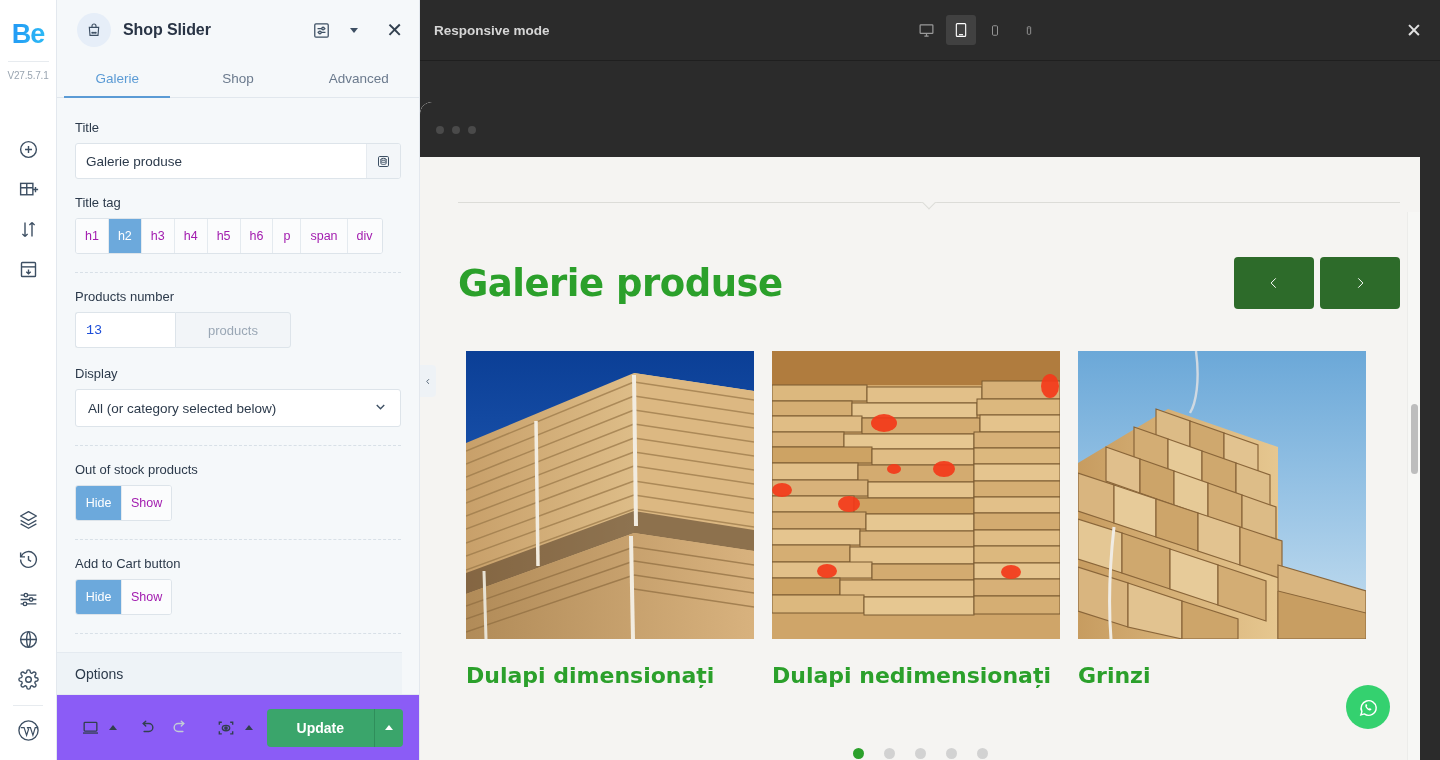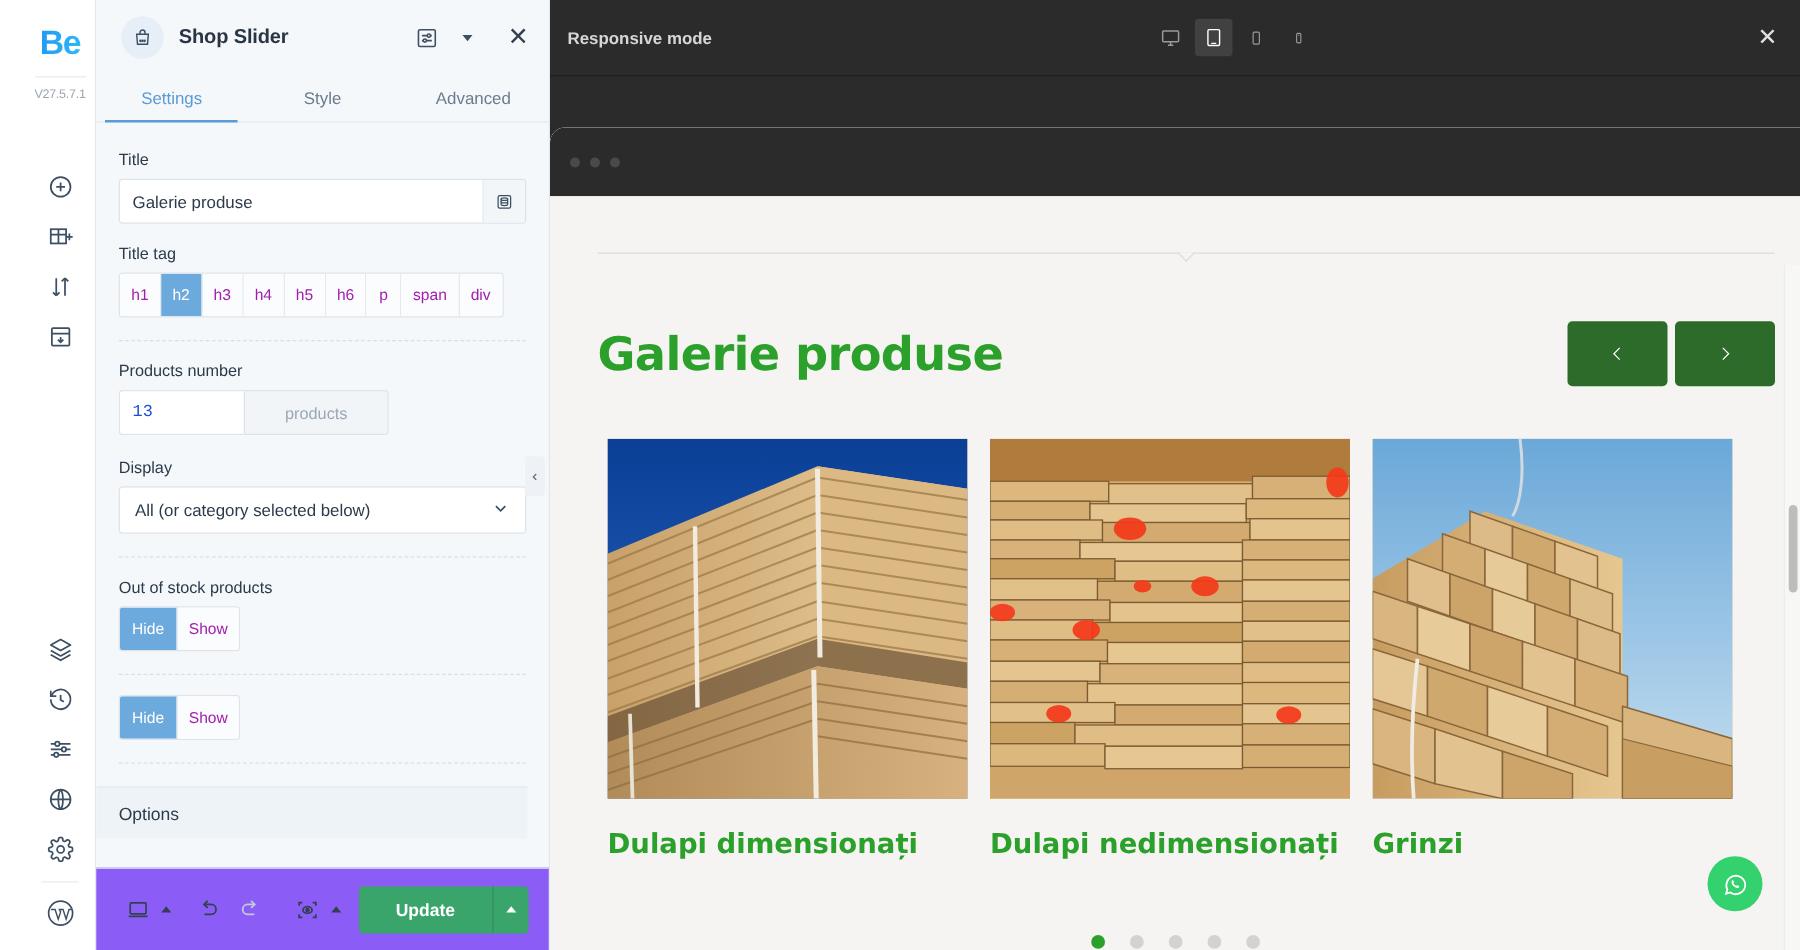--- a/index.html
+++ b/index.html
@@ -2,21 +2,21 @@
 <html><head>
 <meta charset="utf-8">
 <style>
   * { box-sizing: border-box; margin: 0; padding: 0; }
   html, body {
     width: 1440px; height: 760px;
     font-family: "Liberation Sans", "DejaVu Sans", sans-serif;
     overflow: hidden;
     background: #ffffff;
   }
-  #app { position: relative; width: 1440px; height: 760px; display: flex; padding-left: 20px; }
+  #app { position: relative; width: 1440px; height: 760px; display: flex; }
 
   
   .rail {
     width: 57px; height: 760px;
     background: #ffffff;
     border-right: 1px solid #e3e8ee;
     display: flex; flex-direction: column; align-items: center;
     flex: 0 0 57px;
     position: relative;
   }
@@ -346,22 +346,22 @@
             <path d="M7 9.5h10M7 14.5h10"></path>
             <circle cx="14" cy="9.5" r="1.6" fill="#f5f8fa"></circle>
             <circle cx="10" cy="14.5" r="1.6" fill="#f5f8fa"></circle>
           </svg>
       </div>
       <div class="caret-dn"></div>
       <div class="head-close">✕</div>
     </div>
 
     <div class="tabs">
-      <div class="tab active">Settings</div>
-      <div class="tab">Style</div>
+      <div class="tab active">Galerie</div>
+      <div class="tab">Shop</div>
       <div class="tab">Advanced</div>
     </div>
 
     <div class="panel-body">
       <div class="fields">
 
         <div class="fld-label">Title</div>
         <div class="txt-input">
           <input value="Galerie produse" style="">
           <div class="input-addon">
@@ -410,20 +410,21 @@
         <div class="dash"></div>
 
         <div class="fld-label">Out of stock products</div>
         <div class="seg wide">
           <div class="seg-item on">Hide</div>
           <div class="seg-item">Show</div>
         </div>
 
         <div class="dash"></div>
 
+        <div class="fld-label">Add to Cart button</div>
         <div class="seg wide">
           <div class="seg-item on">Hide</div>
           <div class="seg-item">Show</div>
         </div>
 
         <div class="dash" style="margin-bottom:0"></div>
       </div>
 
       <div class="opt-bar">Options</div>
     </div>

